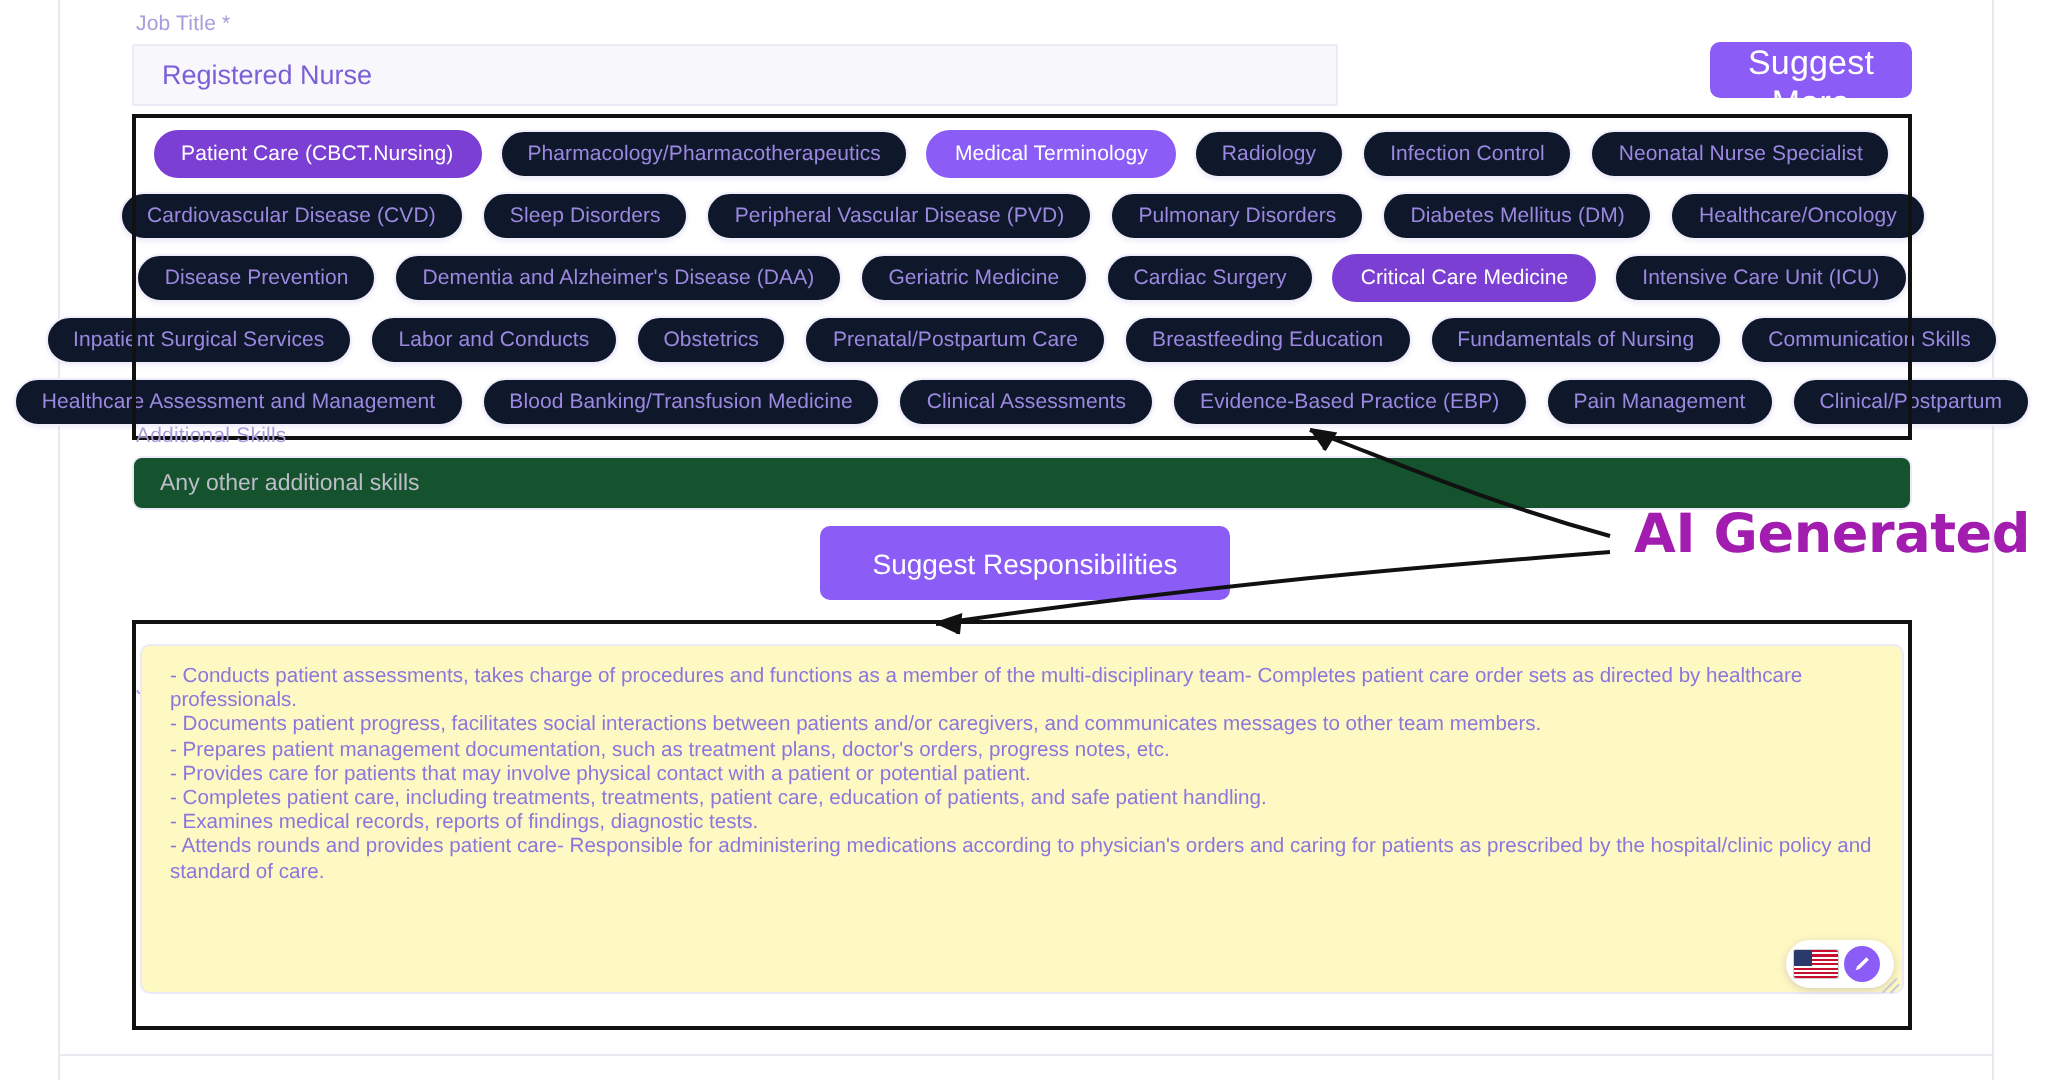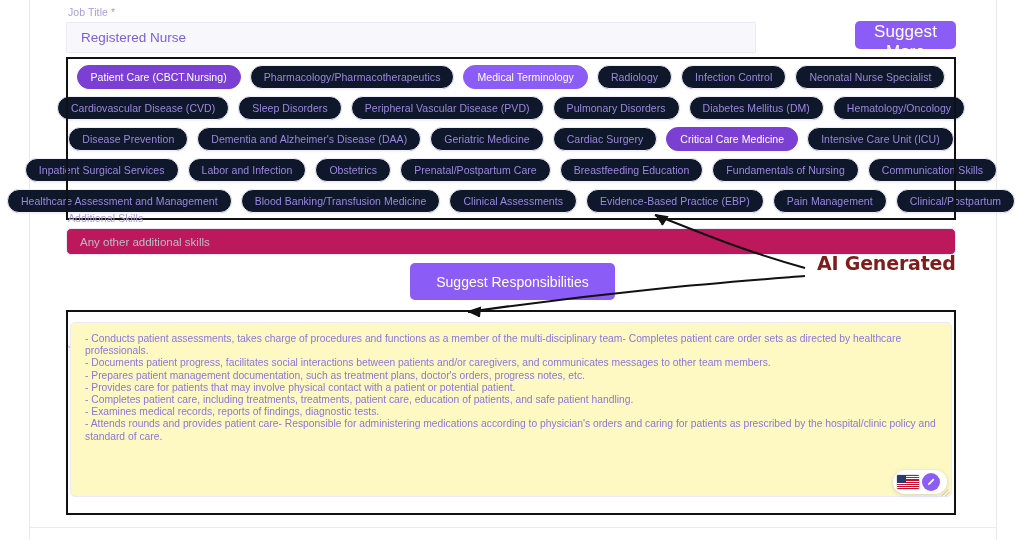--- a/index.html
+++ b/index.html
@@ -33,21 +33,21 @@
     position: absolute;
     font-size: 10.5px;
     color: #a99bdc;
     letter-spacing: 0.1px;
   }
 
   
   .jobtitle-input {
     position: absolute;
     left: 66px; top: 22px;
-    width: 690px; height: 31px;
+    width: 603px; height: 31px;
     background: #f8f8fc;
     border: 1px solid #eceaf6;
     border-radius: 1px;
     display: flex;
     align-items: center;
     padding-left: 14px;
     font-size: 13.5px;
     color: #7a5fd6;
   }
 
@@ -114,21 +114,21 @@
     border: 1px solid #7c3fd4;
   }
   .tag.on.light { background: #8b5cf6; border-color: #8b5cf6; }
 
   
   #additional-skills-label { left: 68px; top: 212px; }
   .addskills-input {
     position: absolute;
     left: 66px; top: 228px;
     width: 890px; height: 27px;
-    background: #be185d;
+    background: #14532d;
     border: 1px solid #eceaf6;
     border-radius: 5px;
     display: flex;
     align-items: center;
     padding-left: 13px;
     font-size: 11.5px;
     color: #bdbdc9;
   }
 
   
@@ -142,23 +142,23 @@
     color: #ffffff;
     font-size: 14px;
     font-family: "Liberation Sans", sans-serif;
     cursor: pointer;
   }
 
   
   .ai-generated {
     position: absolute;
     left: 817px; top: 252px;
-    font-size: 19px;
+    font-size: 27px;
     font-weight: bold;
-    color: #7f1d1d;
+    color: #a21caf;
     letter-spacing: -0.2px;
     font-family: "DejaVu Sans", sans-serif;
   }
   .arrows { position: absolute; left: 0; top: 0; width: 1024px; height: 540px; pointer-events: none; }
 
   
   #job-resp-label { left: 68px; top: 311px; margin-top: 27px; }
   .resp-textarea {
     position: absolute;
     left: 70px; top: 322px;
@@ -251,33 +251,33 @@
         <span class="tag off">Radiology</span>
         <span class="tag off">Infection Control</span>
         <span class="tag off">Neonatal Nurse Specialist</span>
       </div>
       <div class="tag-row">
         <span class="tag off">Cardiovascular Disease (CVD)</span>
         <span class="tag off">Sleep Disorders</span>
         <span class="tag off">Peripheral Vascular Disease (PVD)</span>
         <span class="tag off">Pulmonary Disorders</span>
         <span class="tag off">Diabetes Mellitus (DM)</span>
-        <span class="tag off">Hematology/Oncology</span>
+        <span class="tag off">Healthcare/Oncology</span>
       </div>
       <div class="tag-row">
         <span class="tag off">Disease Prevention</span>
         <span class="tag off">Dementia and Alzheimer's Disease (DAA)</span>
         <span class="tag off">Geriatric Medicine</span>
         <span class="tag off">Cardiac Surgery</span>
         <span class="tag on">Critical Care Medicine</span>
         <span class="tag off">Intensive Care Unit (ICU)</span>
       </div>
       <div class="tag-row">
         <span class="tag off">Inpatient Surgical Services</span>
-        <span class="tag off">Labor and Infection</span>
+        <span class="tag off">Labor and Conducts</span>
         <span class="tag off">Obstetrics</span>
         <span class="tag off">Prenatal/Postpartum Care</span>
         <span class="tag off">Breastfeeding Education</span>
         <span class="tag off">Fundamentals of Nursing</span>
         <span class="tag off">Communication Skills</span>
       </div>
       <div class="tag-row">
         <span class="tag off">Healthcare Assessment and Management</span>
         <span class="tag off">Blood Banking/Transfusion Medicine</span>
         <span class="tag off">Clinical Assessments</span>

